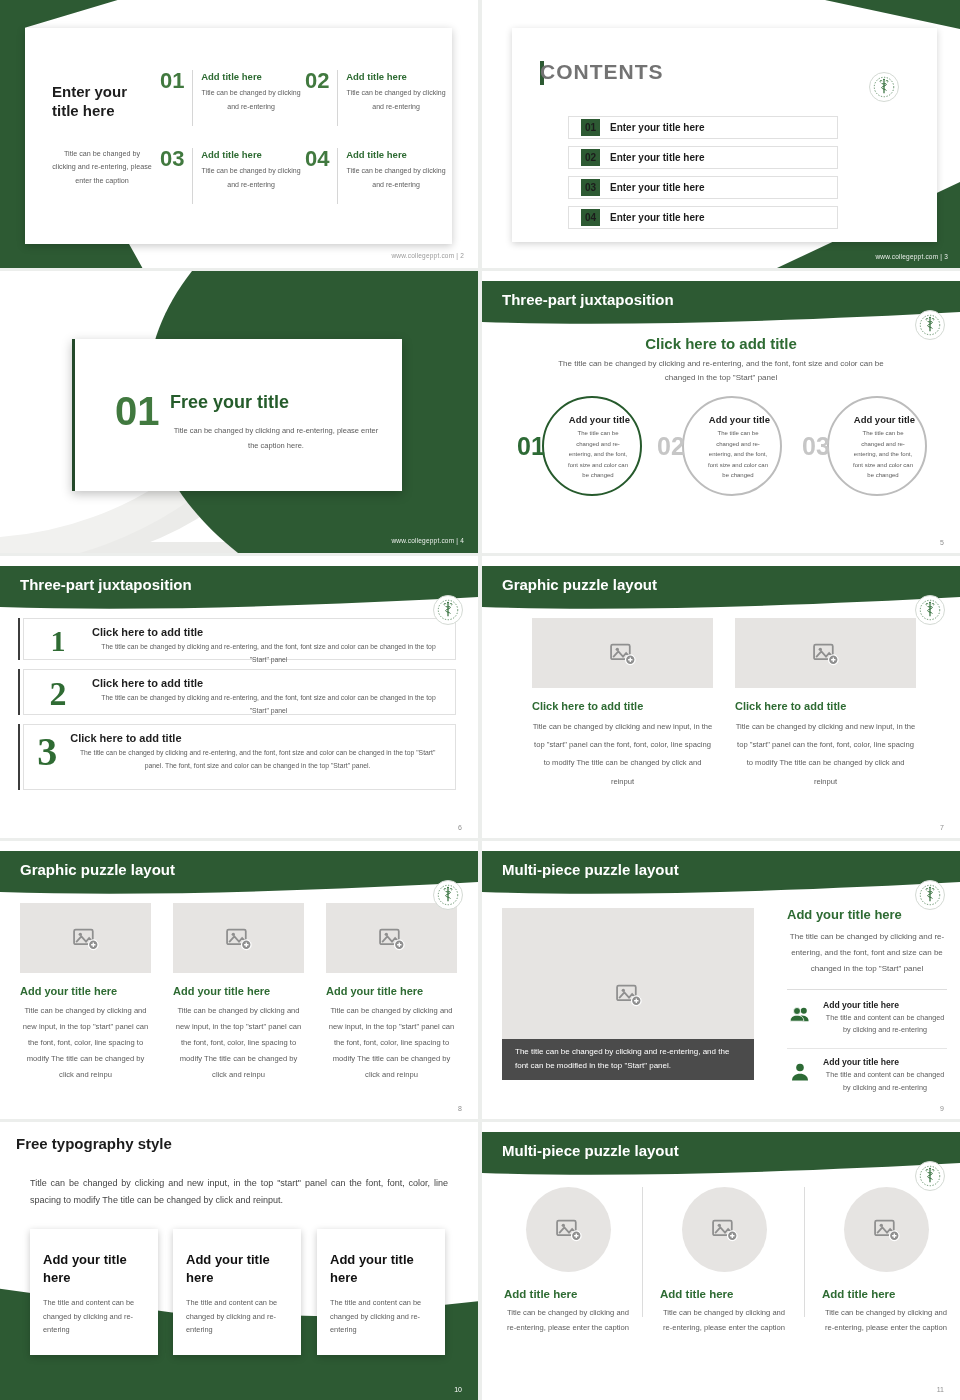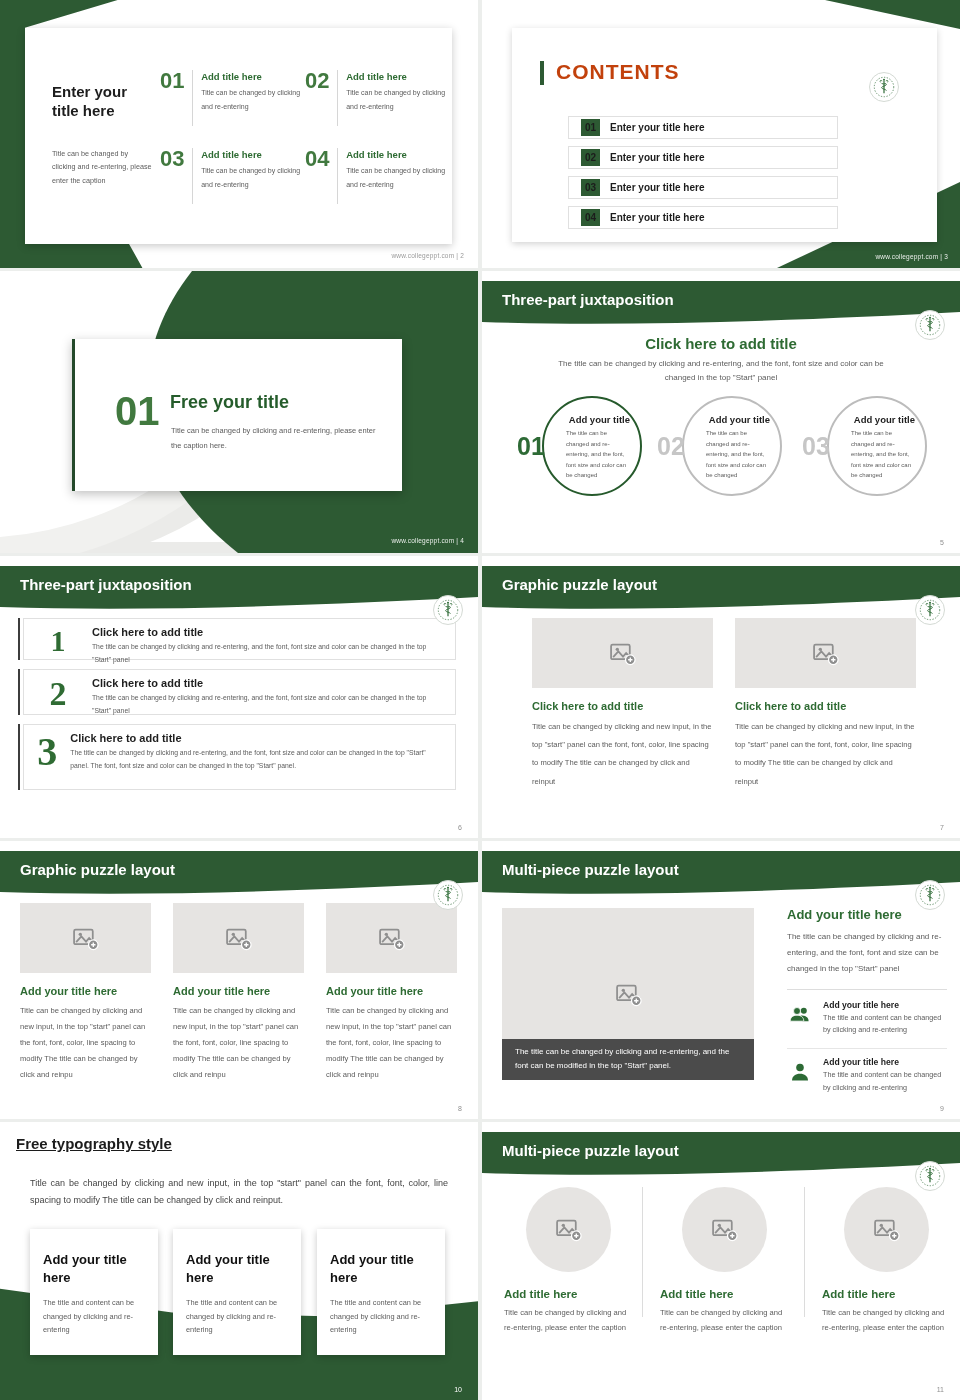--- a/index.html
+++ b/index.html
@@ -10,21 +10,21 @@
     --tgray:#5c5c5c;
     --phbg:#e6e4e2;
     --border:#e0e0e0;
   }
   *{box-sizing:border-box;margin:0;padding:0;}
   body{width:960px;height:1400px;background:#eceeec;font-family:"Liberation Sans",sans-serif;overflow:hidden;}
   .grid{display:grid;grid-template-columns:478px 478px;grid-template-rows:268px 282px 282px 278px 278px;column-gap:4px;row-gap:3px;}
   .slide{position:relative;background:#fff;overflow:hidden;}
   .abs{position:absolute;}
   .gtitle{color:var(--ga);font-weight:700;}
-  .body{color:var(--tgray);}
+  .body{color:var(--tgray);text-align:center;}
   .pagenum{position:absolute;right:16px;bottom:7px;font-size:7px;color:#8f8f8f;}
   .footerlink{font-size:6.5px;letter-spacing:.2px;}
 
   
   .banner{position:absolute;top:10px;left:0;right:0;height:46px;background:var(--gd);}
   .banner-title{position:absolute;left:20px;top:10px;color:#fff;font-size:15px;font-weight:700;}
   .wave{position:absolute;bottom:-1px;left:0;width:100%;height:16px;}
   .logo{position:absolute;width:30px;height:30px;border-radius:50%;background:#fff;border:1px solid #d4dad4;display:flex;align-items:center;justify-content:center;z-index:3;}
   .logo svg{width:22px;height:22px;}
   .banner .logo{right:15px;top:29px;}
@@ -45,21 +45,21 @@
   .s1-div{width:1px;background:#d6d6d6;margin:0 8px;height:56px;}
   .s1-item h4{font-size:9.5px;color:var(--ga);margin-top:1px;}
   .s1-item p{font-size:7px;line-height:2;margin-top:4px;}
   .s1-footer{position:absolute;right:14px;bottom:9px;color:#9a9a9a;}
 
   
   .s2-tri-top{position:absolute;top:0;right:0;width:135px;height:29px;background:var(--gd);clip-path:polygon(0 0,100% 0,100% 100%);}
   .s2-tri-bot{position:absolute;bottom:0;right:0;width:183px;height:86px;background:var(--gd);clip-path:polygon(0 100%,100% 0,100% 100%);}
   .s2-card{position:absolute;left:30px;top:28px;width:425px;height:214px;background:#fff;box-shadow:0 2px 7px rgba(0,0,0,.18);}
   .s2-titlebar{position:absolute;left:28px;top:33px;width:4px;height:24px;background:var(--gd);}
-  .s2-title{position:absolute;left:44px;top:32px;font-size:21px;font-weight:700;color:#c2410c;letter-spacing:1px;}
+  .s2-title{position:absolute;left:28px;top:32px;font-size:21px;font-weight:700;color:#737373;letter-spacing:1px;}
   .s2-items{position:absolute;left:56px;top:88px;width:270px;}
   .s2-item{border:1px solid var(--border);height:23px;margin-bottom:7px;display:flex;align-items:center;padding:2px;}
   .s2-chip{background:var(--gd);color:#fff;font-size:7px;font-weight:700;width:19px;height:17px;display:flex;align-items:center;justify-content:center;}
   .s2-item span{font-size:10px;font-weight:700;color:#1c1c1c;margin-left:10px;}
   .s2-logo{right:38px;top:44px;}
   .s2-footer{position:absolute;right:12px;bottom:8px;color:rgba(255,255,255,.9);z-index:2;}
 
   
   .s3-bgsvg{position:absolute;inset:0;width:100%;height:100%;}
   .s3-card{position:absolute;left:72px;top:68px;width:330px;height:152px;background:#fff;box-shadow:0 3px 10px rgba(0,0,0,.25);border-left:3px solid #24492a;}
@@ -100,21 +100,21 @@
   .s8-right .intro{font-size:8px;line-height:2;margin-top:7px;}
   .s8-rule{border:none;border-top:1px solid #ddd;margin:12px 0 10px;}
   .s8-feat{display:flex;margin-bottom:6px;padding-bottom:6px;}
   .s8-feat + .s8-feat{border-top:1px solid #e6e6e6;padding-top:8px;}
   .s8-ico{width:26px;height:24px;margin-right:10px;flex:none;margin-top:3px;}
   .s8-feat h5{font-size:8.6px;color:#1e1e1e;}
   .s8-feat p{font-size:7.2px;line-height:1.7;margin-top:2px;}
 
   
   .s9-green{position:absolute;inset:0;background:var(--gd);clip-path:polygon(0 60%,36% 68.5%,70% 70%,100% 64.5%,100% 100%,0 100%);}
-  .s9-title{position:absolute;left:16px;top:13px;font-size:15px;font-weight:700;color:#1c1c1c;text-decoration:underline;}
+  .s9-title{position:absolute;left:16px;top:13px;font-size:15px;font-weight:700;color:#1c1c1c;}
   .s9-intro{position:absolute;left:30px;top:53px;width:418px;font-size:9px;line-height:1.85;color:#444;text-align:justify;}
   .s9-card{position:absolute;top:107px;width:128px;height:126px;background:#fff;box-shadow:0 2px 7px rgba(0,0,0,.22);padding:14px 13px;}
   .s9-c1{left:30px;}.s9-c2{left:173px;}.s9-c3{left:317px;}
   .s9-dash{width:20px;height:3px;background:#2d6a35;}
   .s9-card h4{font-size:13px;color:#111;line-height:1.4;margin-top:8px;}
   .s9-card p{font-size:7.4px;line-height:1.8;margin-top:9px;color:var(--tgray);}
   .s9-page{color:#fff;}
 
   
   .s10-col{position:absolute;top:65px;width:128px;text-align:left;}

